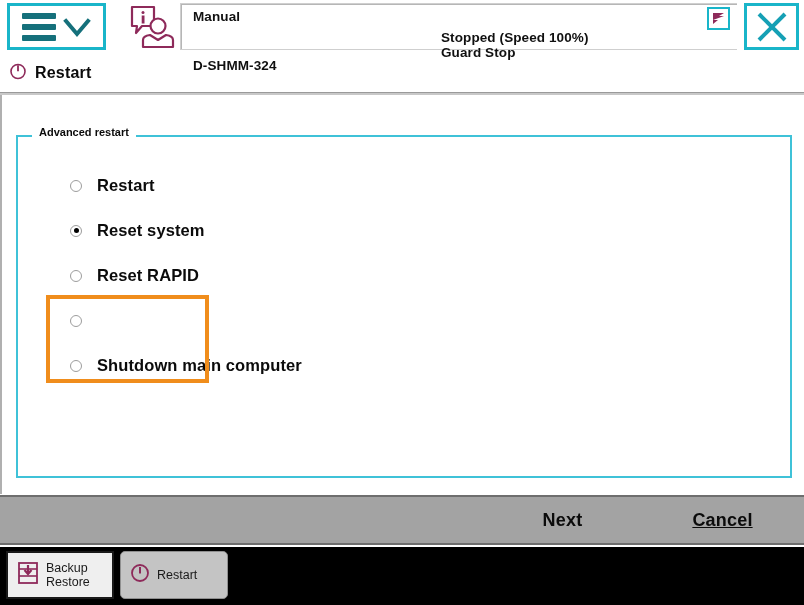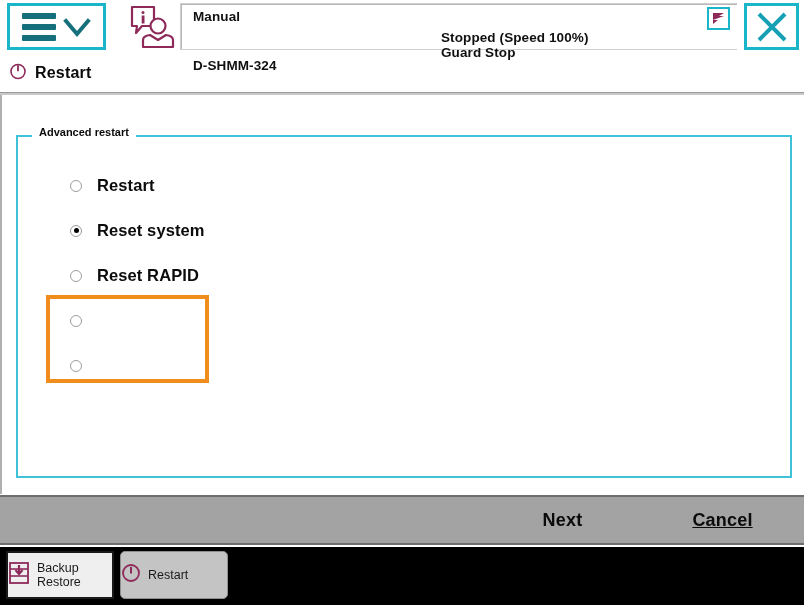--- a/index.html
+++ b/index.html
@@ -235,20 +235,21 @@
     width: 804px; height: 58px;
     background: #000000;
   }
   .task-btn {
     position: absolute;
     top: 4px;
     height: 48px;
     box-sizing: border-box;
     display: flex;
     align-items: center;
+    padding-left: 9px;
   }
   .task-btn.active {
     left: 6px; width: 108px;
     background: #efefef;
     border: 2px solid #1a1a1a;
   }
   .task-btn.inactive {
     left: 120px; width: 108px;
     background: #c4c4c4;
     border: 1px solid #8f8f8f;
@@ -349,20 +350,21 @@
           <span class="radio-dot"></span>
           <span class="radio-label">Reset RAPID</span>
         </div>
 
         <div class="radio-row">
           <span class="radio-dot"></span>
         </div>
 
         <div class="radio-row">
           <span class="radio-dot"></span>
+          <span class="radio-label">Shutdown main computer</span>
         </div>
 
       </div>
     </div>
 
     <div class="highlight-box"></div>
   </div>
 
   <div class="action-bar">
     <div class="action-btn btn-next">Next</div>

